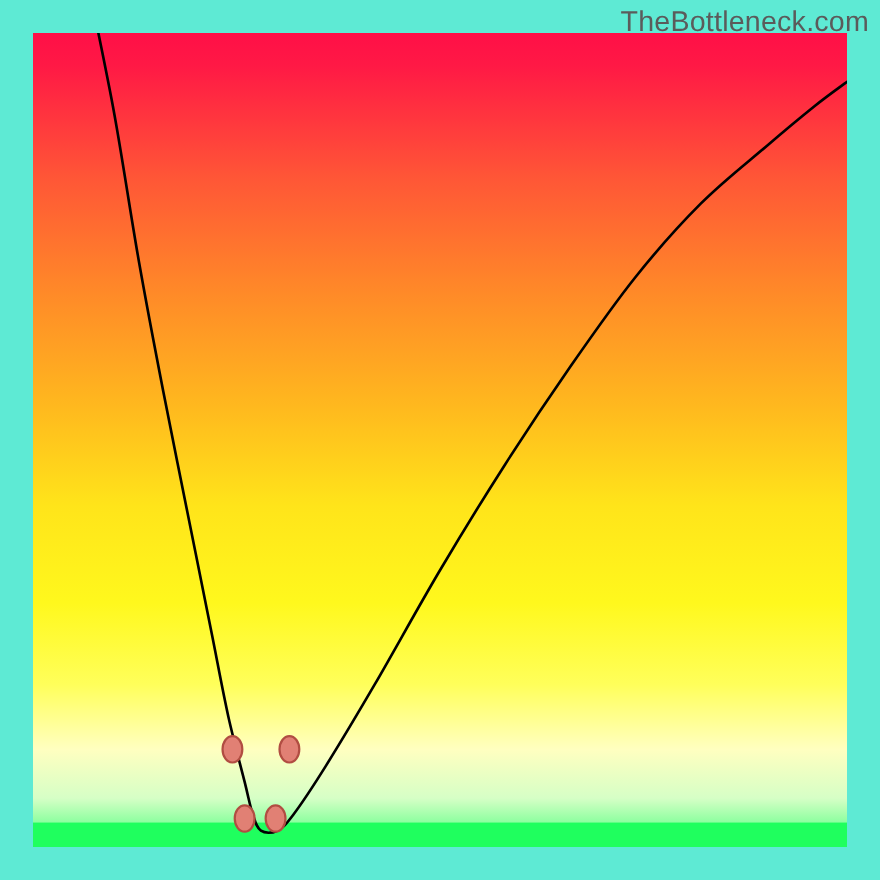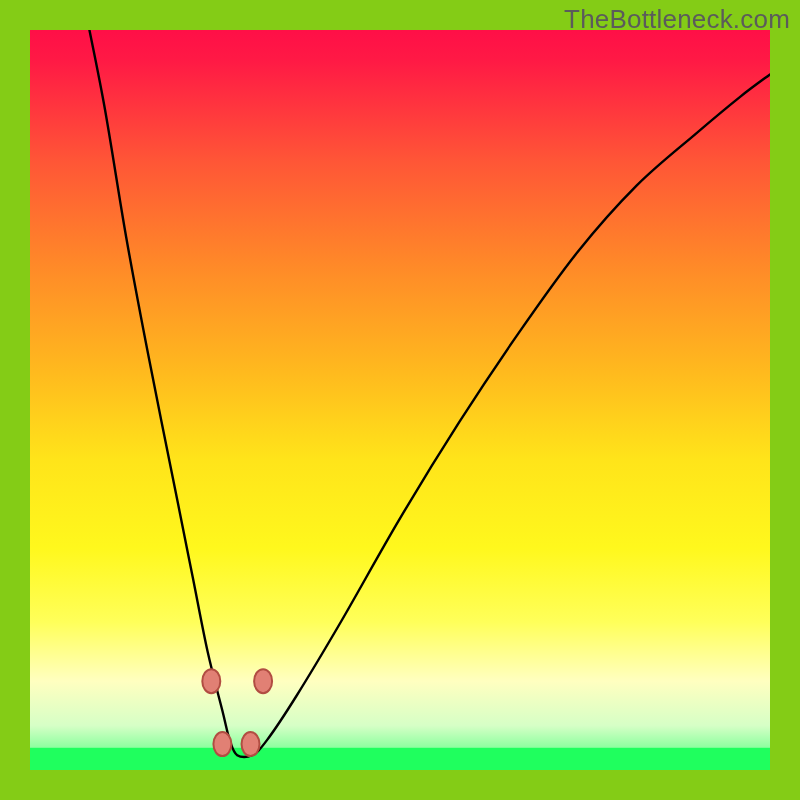--- a/index.html
+++ b/index.html
@@ -8,21 +8,21 @@
     width: 800px;
     height: 800px;
     background: #000000;
     overflow: hidden;
     font-family: Arial, Helvetica, sans-serif;
   }
   .stage {
     position: relative;
     width: 800px;
     height: 800px;
-    background: #84cc16;
+    background: #5eead4;
   }
   .watermark {
     position: absolute;
     top: 4px;
     right: 10px;
     color: #5b5b5b;
     font-size: 26px;
     font-weight: 500;
     letter-spacing: 0.2px;
     user-select: none;

